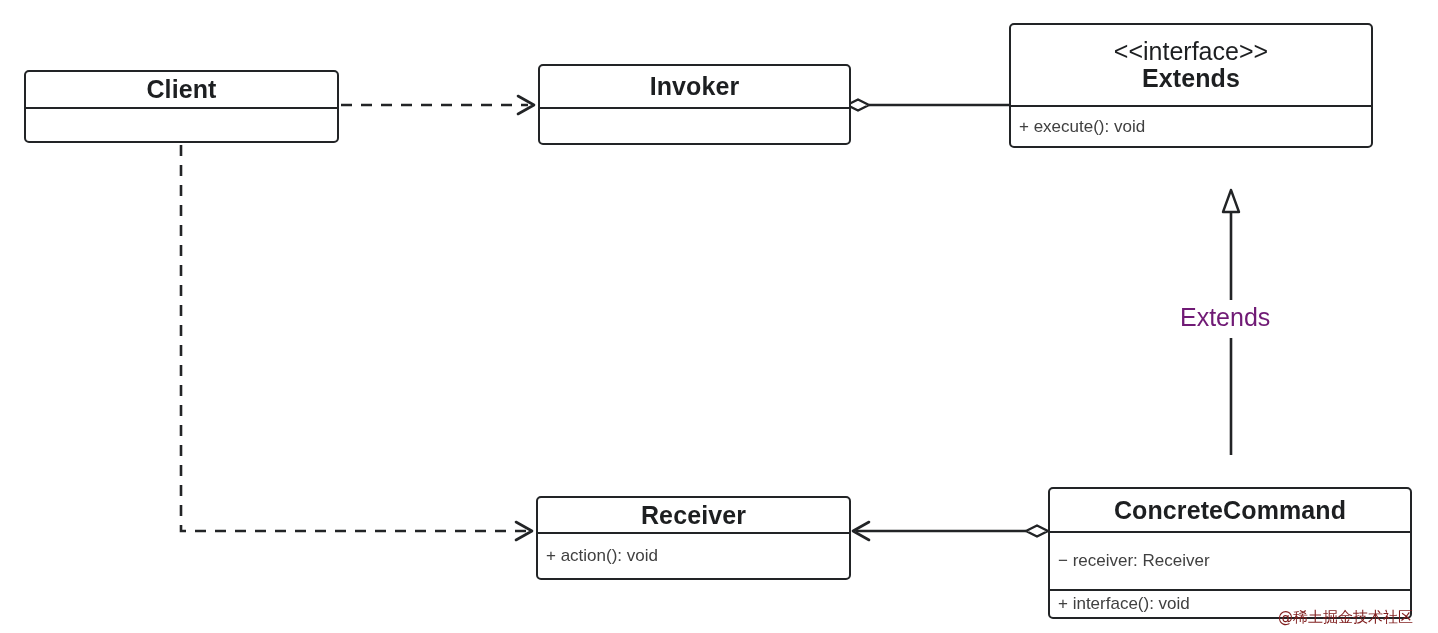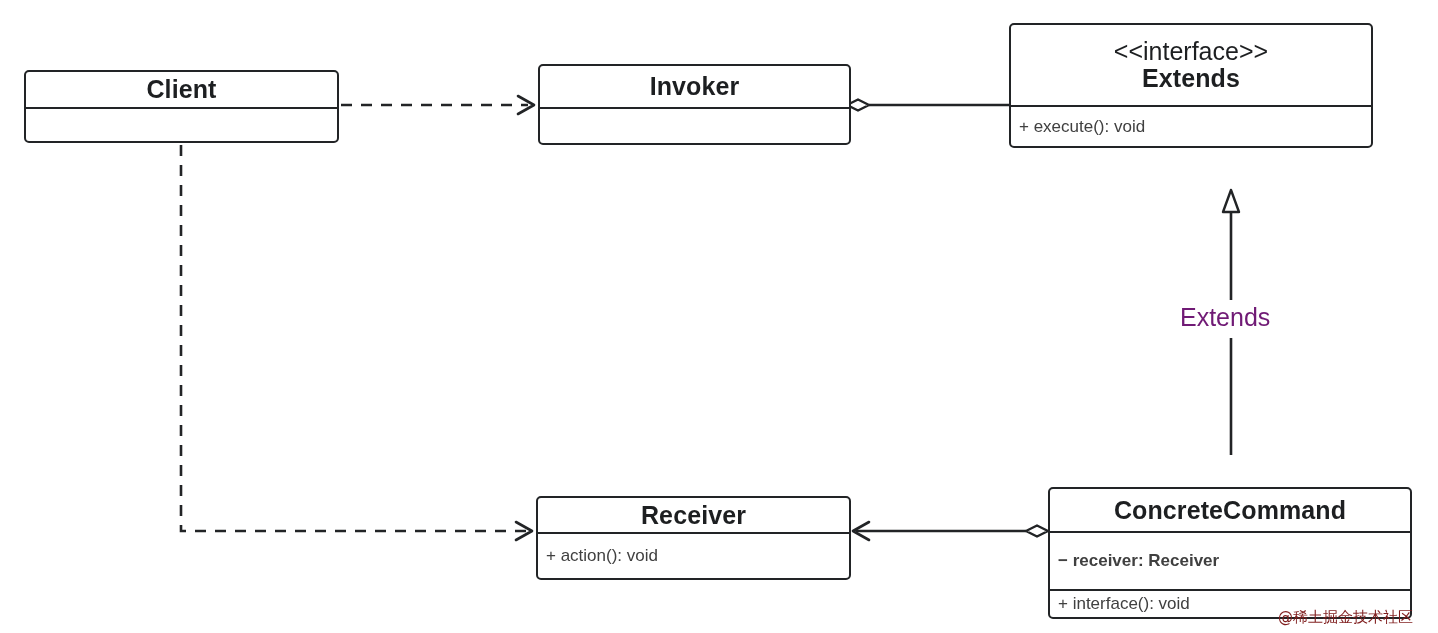--- a/index.html
+++ b/index.html
@@ -152,21 +152,21 @@
     <div class="compartment comp-title" style="height:34px;">
       <div class="title-main">Receiver</div>
     </div>
     <div class="compartment comp-member" style="flex:1;text-align:center;">+ action(): void</div>
   </div>
 
   <div class="uml-box" style="left:1048px; top:447px; width:364px; height:132px;margin-top:40px;">
     <div class="compartment comp-title" style="height:42px;">
       <div class="title-main">ConcreteCommand</div>
     </div>
-    <div class="compartment comp-member" style="height:58px;font-weight:bold;">− receiver: Receiver</div>
+    <div class="compartment comp-member" style="height:58px;">− receiver: Receiver</div>
     <div class="compartment comp-member" style="flex:1;">+ interface(): void</div>
   </div>
 
   <div class="edge-label" style="left:1173px; top:303px;">Extends</div>
 
   <div class="watermark" style="left:1278px; top:608px;">@稀土掘金技术社区</div>
 
 </div>
 
 </body></html>

